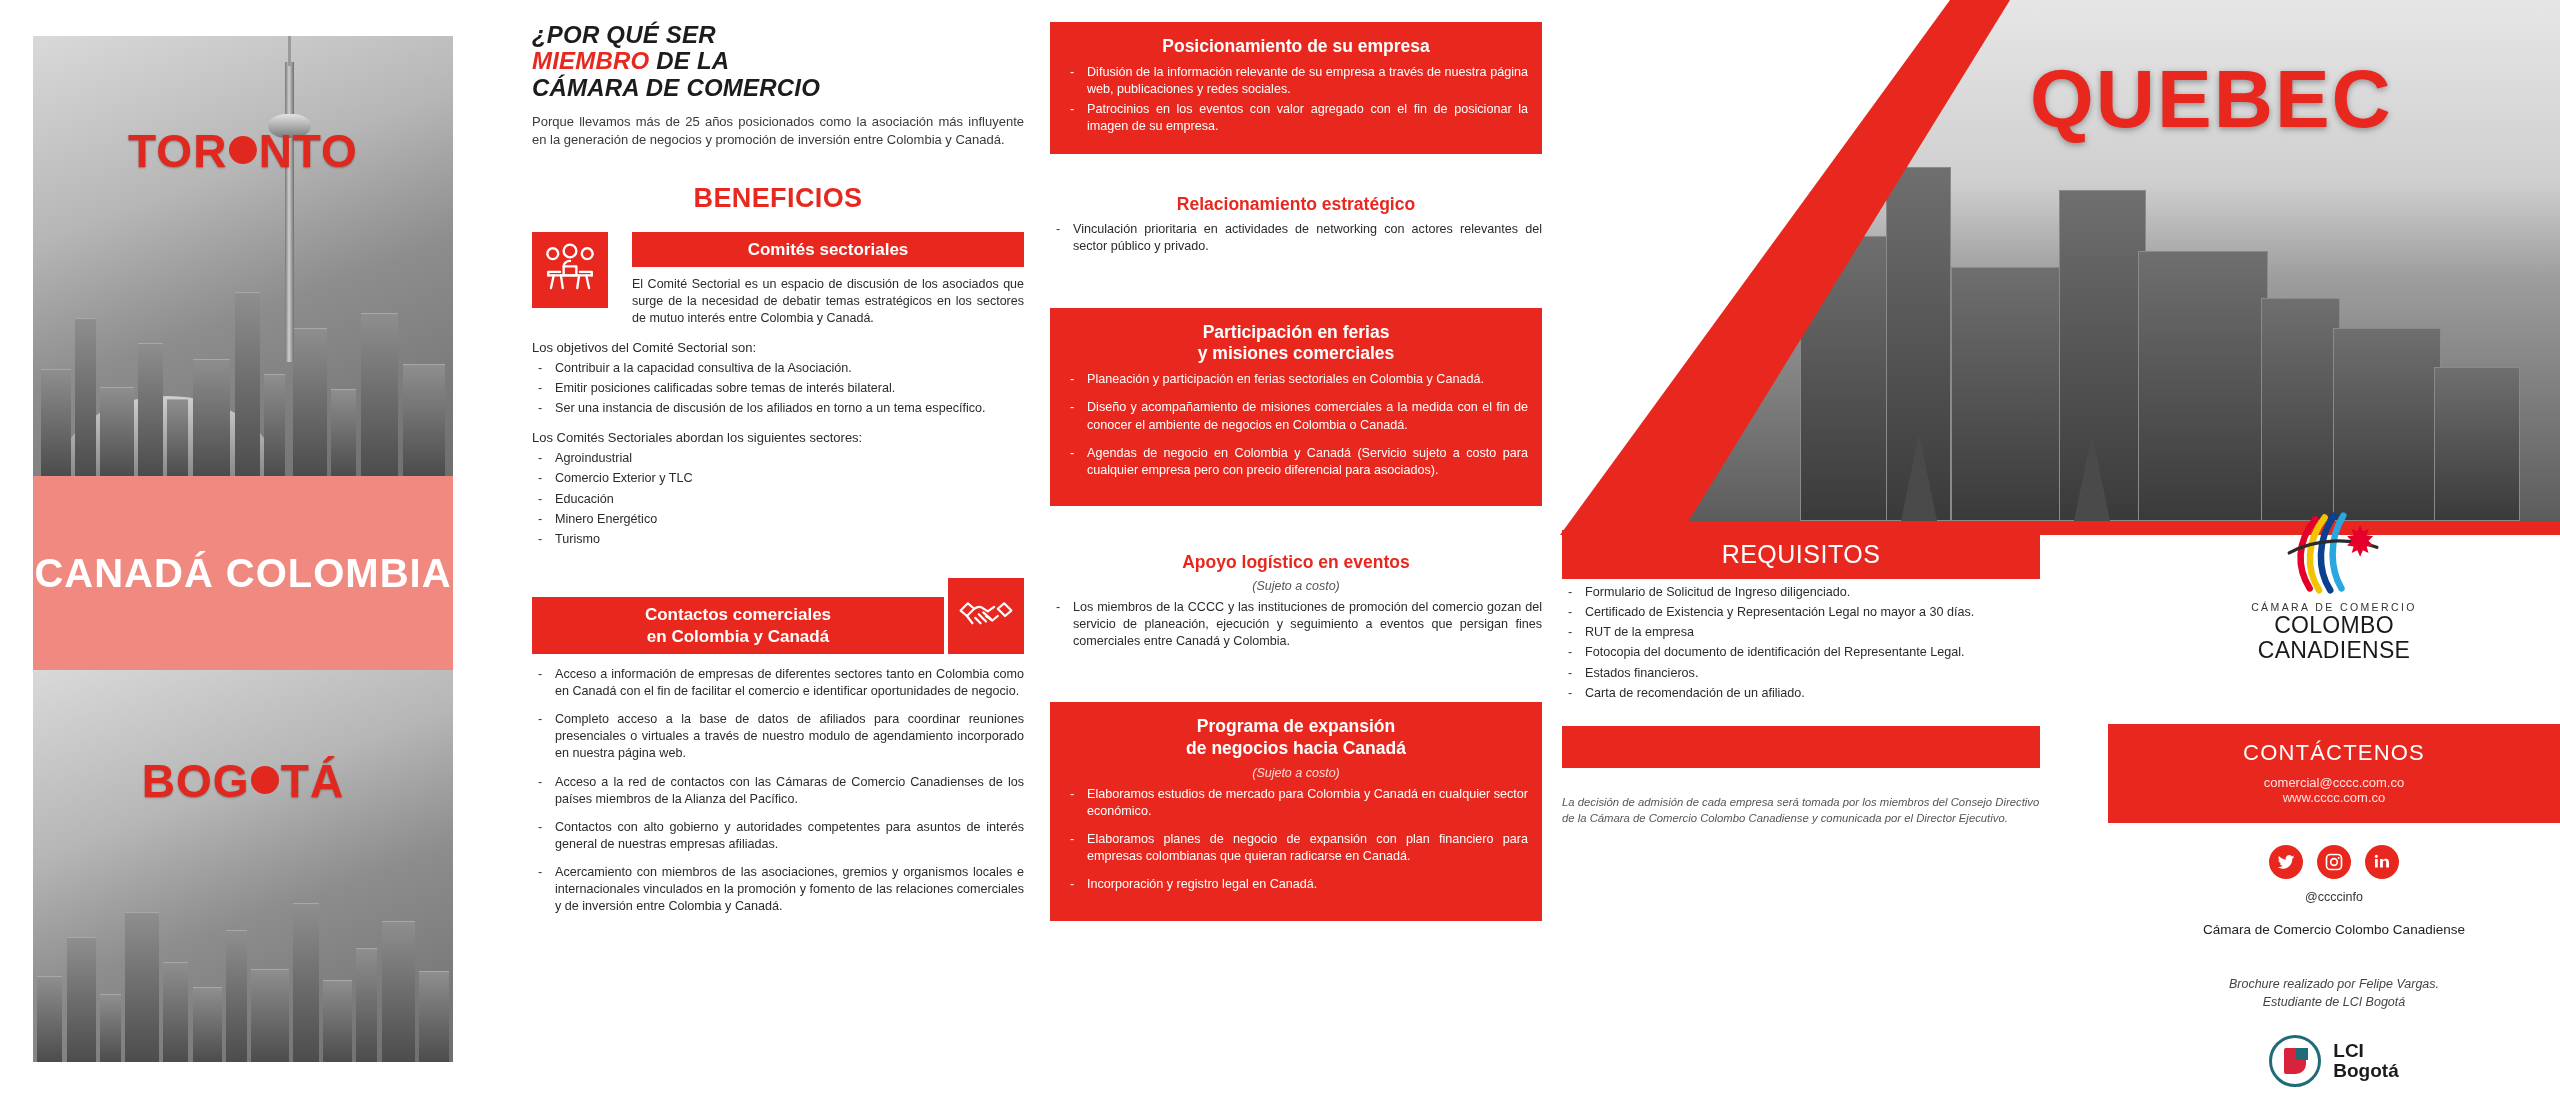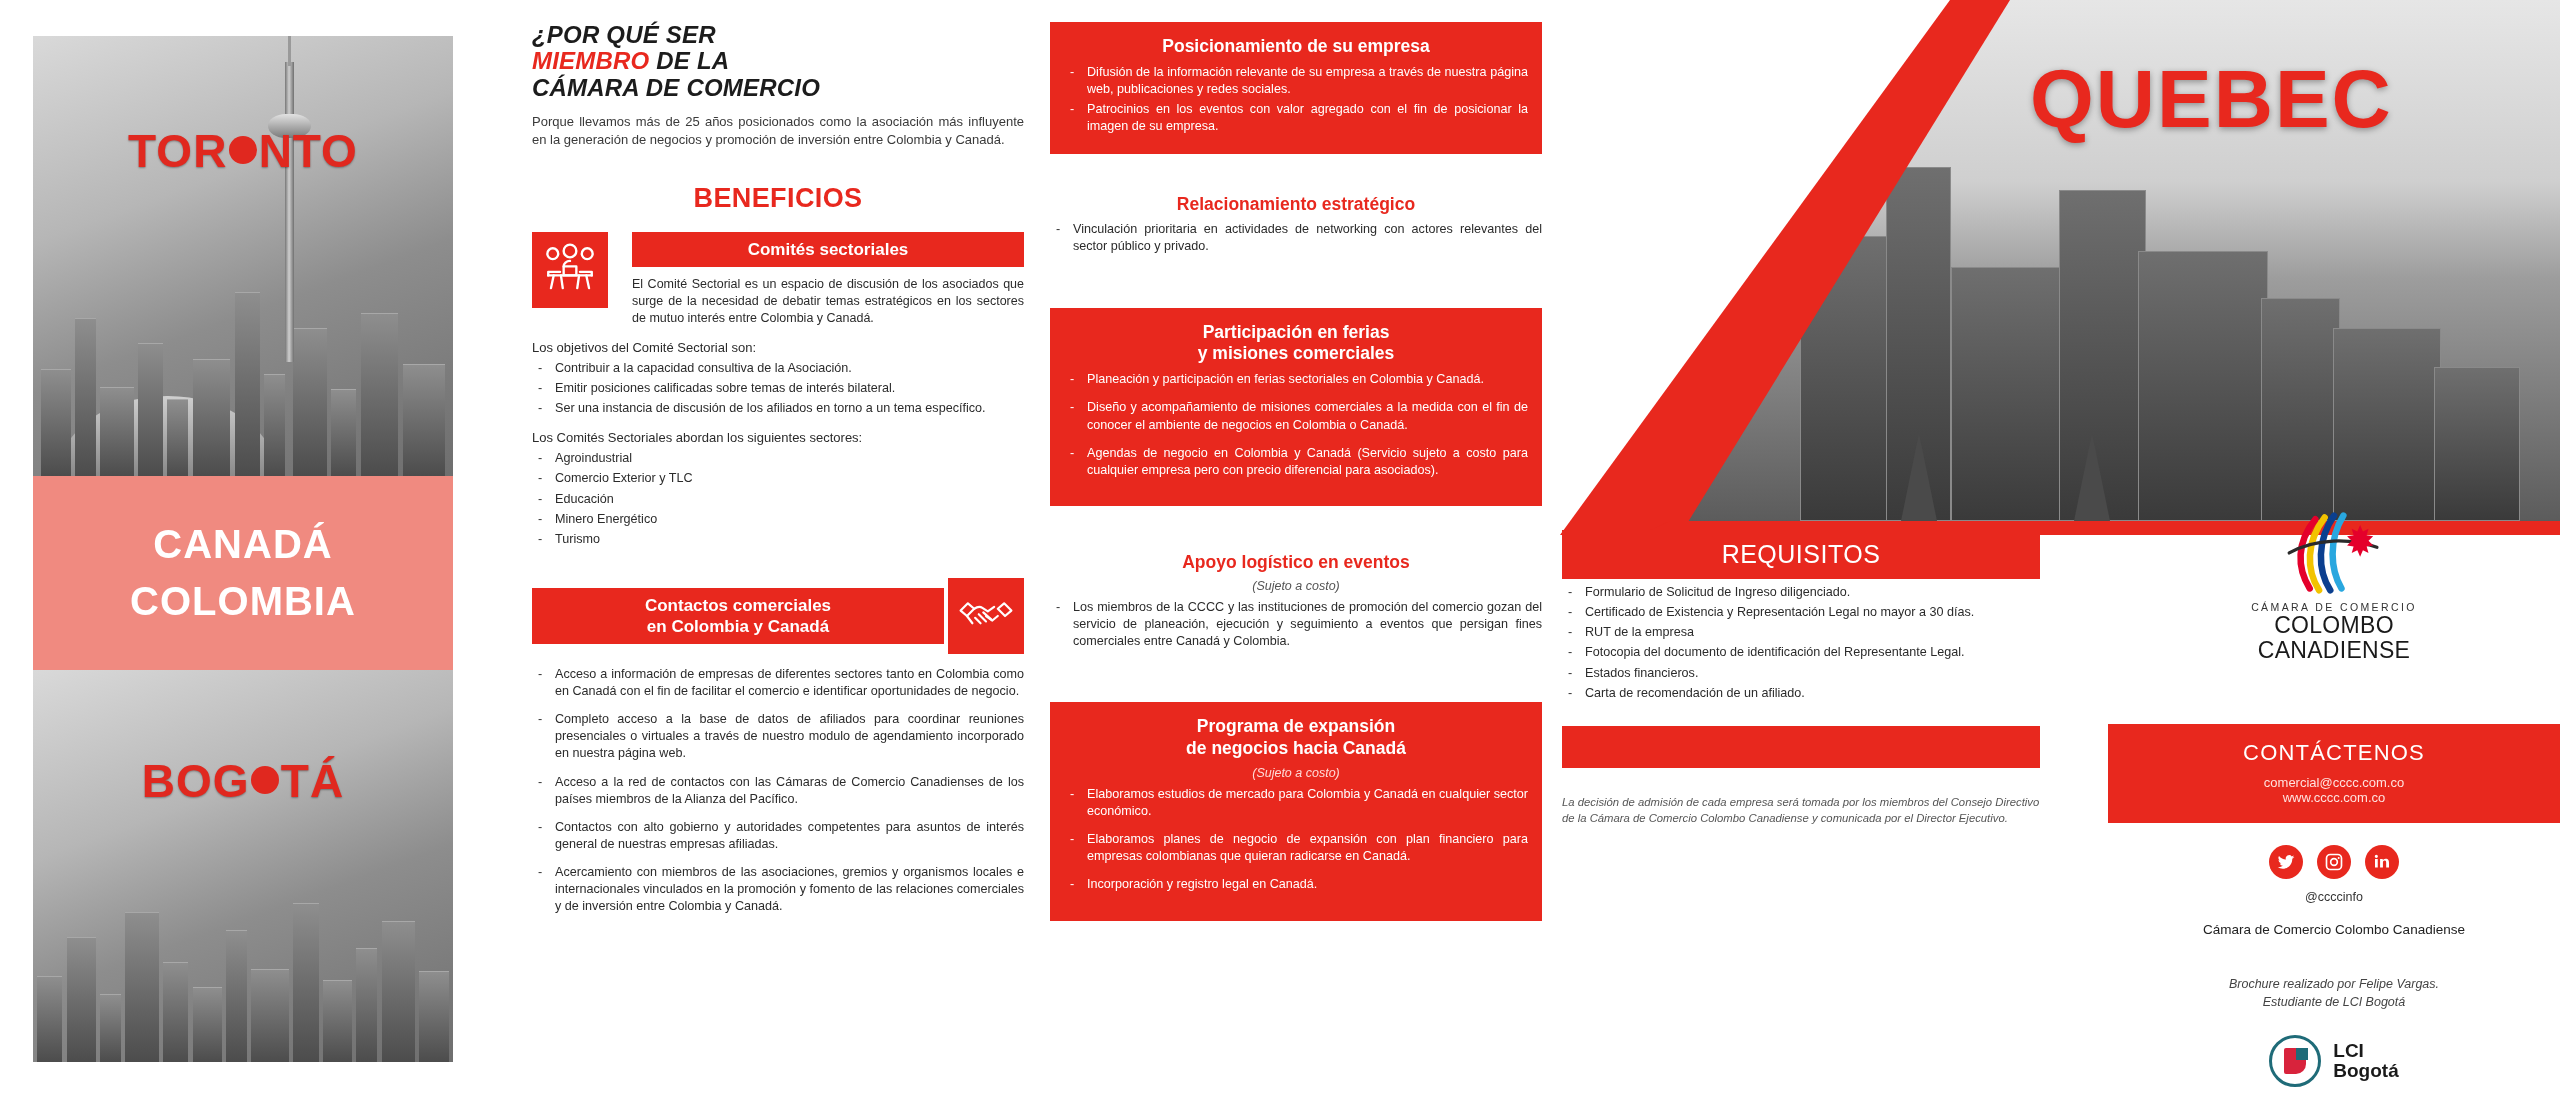--- a/index.html
+++ b/index.html
@@ -62,21 +62,21 @@
   }
   .city-label.toronto { top:92px; }
   .city-label.bogota  { top:88px; }
   .dot-leaf{
     display:inline-block; width:.62em; height:.62em;
     border-radius:50%; background:#e0281f;
     vertical-align:.06em; margin:0 .03em;
   }
   .pink-band{
     height:194px; background:#f08a80;
-    display:flex; flex-direction:column;
+    display:flex; flex-direction:row;
     align-items:center; justify-content:center;
     gap:12px;
   }
   .pink-band span{
     color:#fff; font-weight:800; font-size:40px; letter-spacing:1px;
   }
 
   
   .col1 { position:absolute; left:532px; top:22px; width:492px; }
   .headline { font-weight:800; line-height:1.1; letter-spacing:.2px; }
@@ -114,21 +114,21 @@
   ul.dash li{
     position:relative; padding-left:23px;
     font-size:12.6px; line-height:1.36; margin-bottom:3px;
     text-align:justify;
   }
   ul.dash li::before{
     content:"-"; position:absolute; left:6px; top:0; color:#333;
   }
   ul.dash.loose li{ margin-bottom:11px; }
 
-  .contactos-row{ display:flex; gap:4px; align-items:center; margin-top:30px;}
+  .contactos-row{ display:flex; gap:4px; align-items:flex-end; margin-top:30px;}
   .contactos-row .ribbon{ flex:1; }
 
   
   .col2 { position:absolute; left:1050px; top:22px; width:492px; }
   .redcard{
     background:#e8281e; color:#fff; padding:14px 14px 16px;
   }
   .redcard h3{
     text-align:center; font-size:17.5px; font-weight:800;
     line-height:1.25; margin-bottom:6px;

